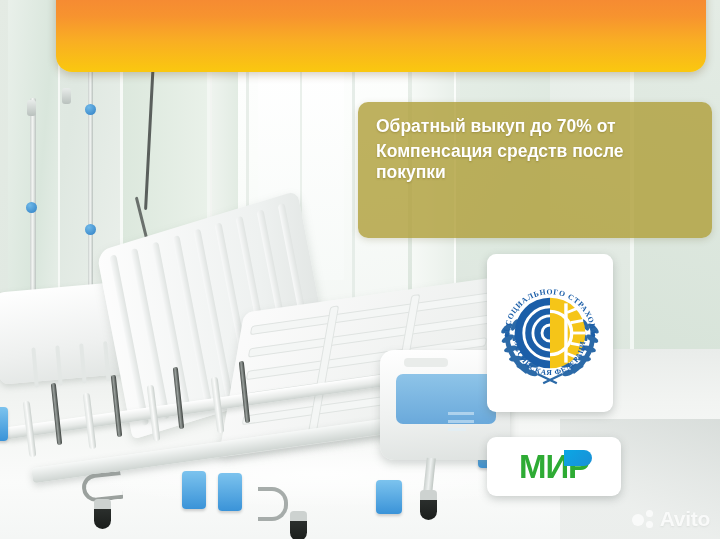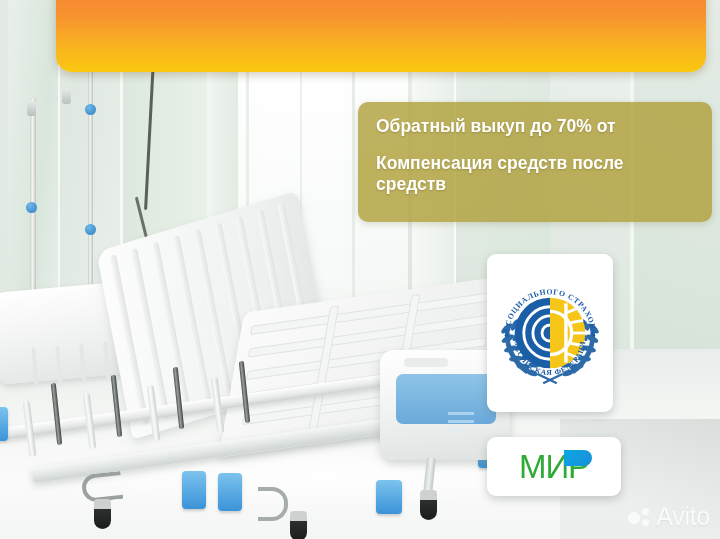--- a/index.html
+++ b/index.html
@@ -143,53 +143,53 @@
     display:flex; align-items:center; justify-content:center; z-index:20;
   }
   .banner-text {
     color:#ffffff; font-size:27px; font-weight:bold; line-height:1.08;
     text-align:center; letter-spacing:.2px;
     text-shadow:0 1px 2px rgba(160,90,0,.35);
   }
 
   
   .infobox {
-    position:absolute; left:358px; top:102px; width:354px; height:120px;
+    position:absolute; left:358px; top:102px; width:354px; height:136px;
     background:rgba(176,160,60,.82);
     border-radius:10px;
     box-shadow:0 2px 7px rgba(90,80,20,.18);
     padding:14px 16px 10px 18px; z-index:18;
   }
   .info-line {
     color:#ffffff; font-weight:bold; font-size:17.5px; line-height:1.21;
     text-shadow:0 1px 2px rgba(110,96,20,.4);
   }
-  .info-line.second { margin-top:16px; }
+  .info-line.second { margin-top:4px; }
 
   
   .logo-card {
     position:absolute; background:#ffffff; border-radius:9px;
     box-shadow:0 3px 9px rgba(90,100,95,.3); z-index:16;
     display:flex; align-items:center; justify-content:center;
   }
   .fss-card { left:487px; top:254px; width:126px; height:158px; }
   .mir-card { left:487px; top:437px; width:134px; height:59px; }
 
-  .mir-word { font-size:33px; font-weight:normal; color:#2eab34; letter-spacing:-1px;
+  .mir-word { font-size:33px; font-weight:bold; color:#2eab34; letter-spacing:-1px;
               font-family:"Liberation Sans", sans-serif; position:relative; }
   .mir-swoosh { position:absolute; right:-3px; top:2px; width:28px; height:16px;
                 background:linear-gradient(135deg,#0aa7e5,#1a8fd6);
                 border-radius:0 14px 14px 0; }
 
   
   .avito { position:absolute; right:10px; bottom:8px; z-index:30;
            display:flex; align-items:center; gap:5px; opacity:.72; }
   .avito-dots { position:relative; width:23px; height:20px; }
   .avito-dots i { position:absolute; border-radius:50%; background:#ffffff; display:block; }
-  .avito-text { color:#ffffff; font-size:25px; font-weight:normal; letter-spacing:-.3px;
+  .avito-text { color:#ffffff; font-size:21px; font-weight:bold; letter-spacing:-.3px;
                 text-shadow:0 1px 2px rgba(120,125,120,.2); }
 </style>
 </head>
 <body>
 
 <div id="ad">
 
   <div class="photo">
     <div class="wall-right"></div>
     <div class="wr-panel1"></div>
@@ -298,21 +298,21 @@
     <div class="banner-text">
     </div>
   </div>
 
   <div class="infobox">
     <div class="info-line">
       <div>Обратный выкуп до 70% от</div>
     </div>
     <div class="info-line second">
       <div>Компенсация средств после</div>
-      <div>средств</div>
+      <div>покупки</div>
     </div>
   </div>
 
   <div class="logo-card fss-card">
     <svg width="114" height="114" viewBox="0 0 200 200">
       <defs>
         <path id="arcTop" d="M 28,104 A 72,72 0 0 1 172,104"></path>
         <path id="arcBot" d="M 38,112 A 62,62 0 0 0 162,112"></path>
       </defs>
 

